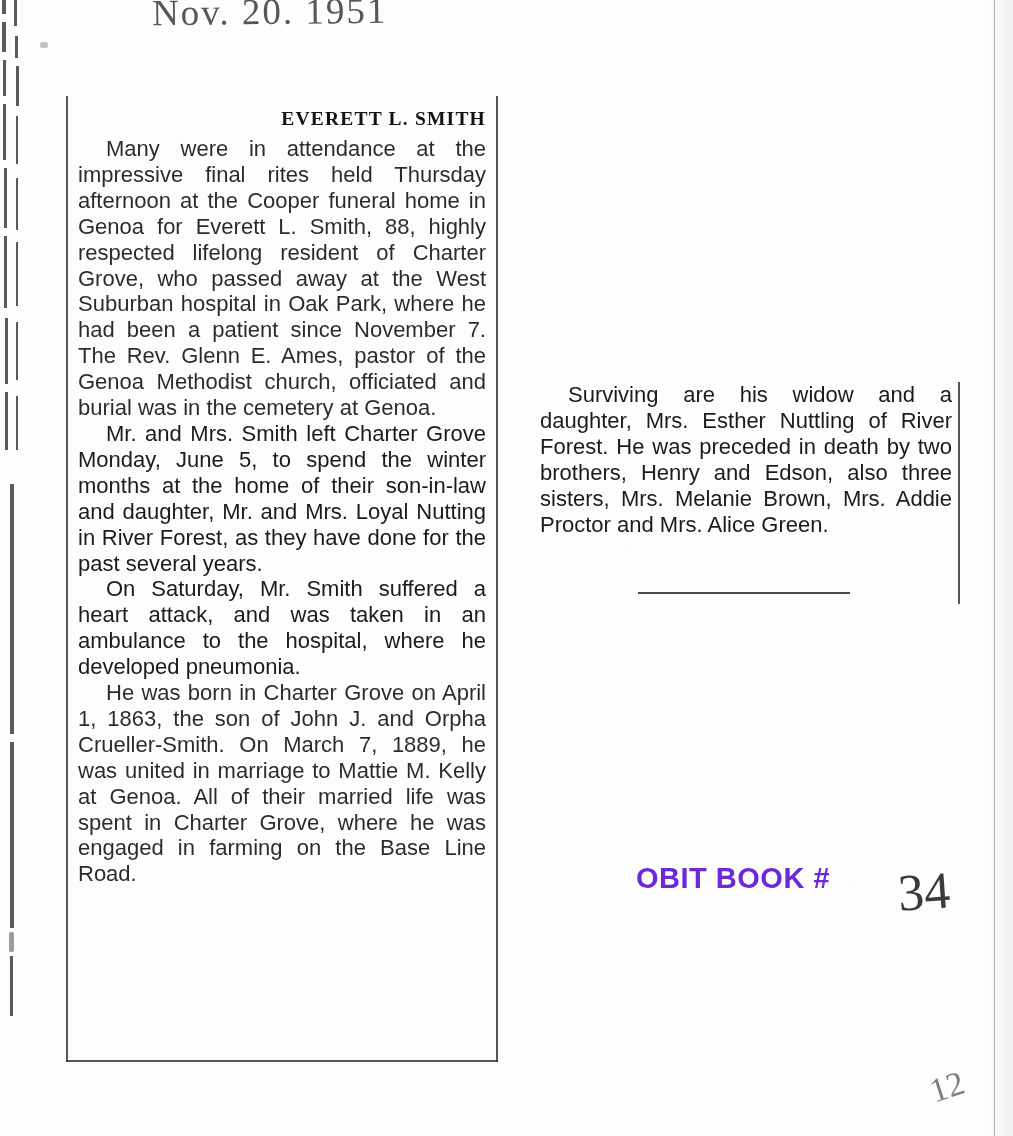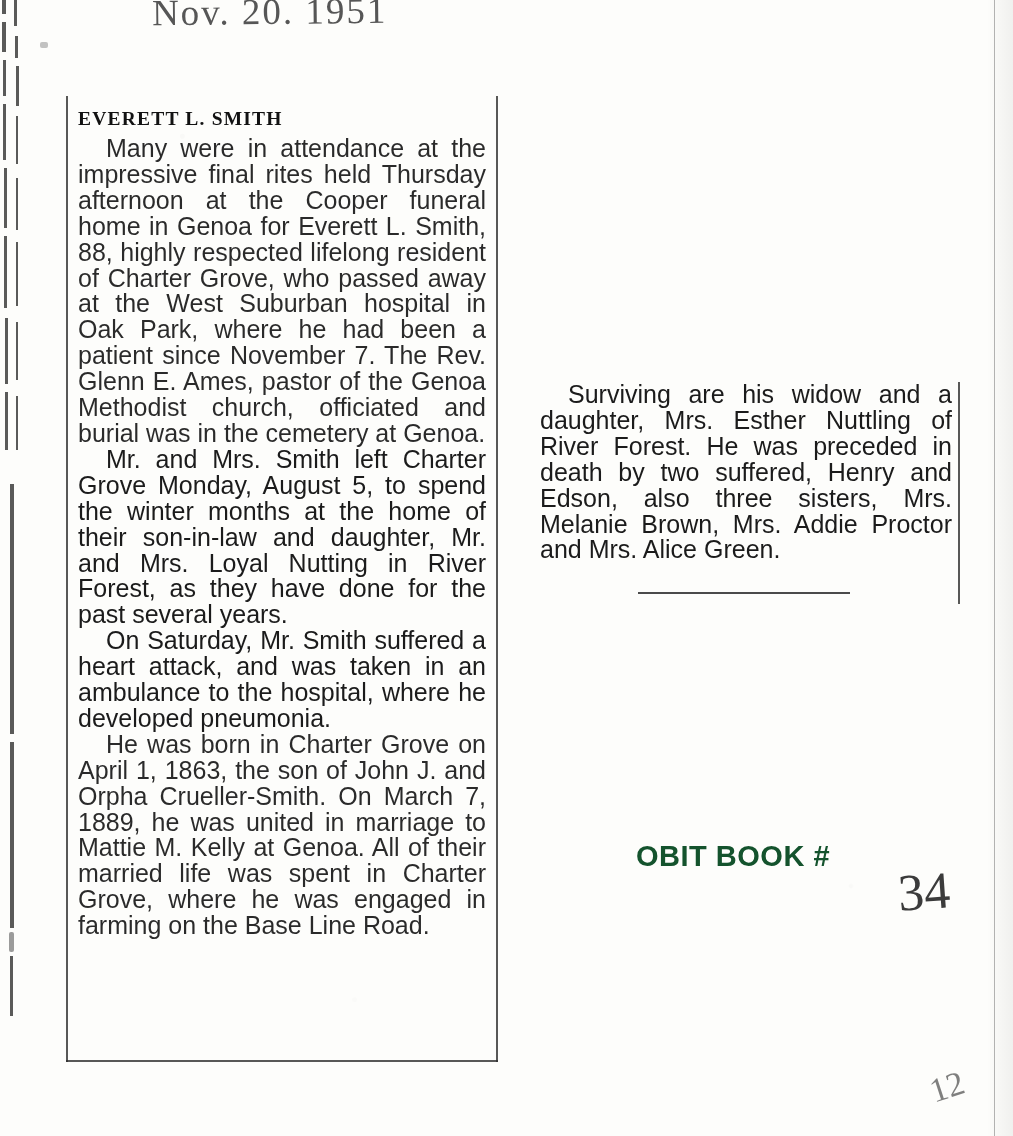--- a/index.html
+++ b/index.html
@@ -108,28 +108,28 @@
     left: 540px;
     top: 382px;
     width: 412px;
   }
 
   .obit-headline {
     font-family: "Liberation Serif", serif;
     font-weight: bold;
     font-size: 19.5px;
     letter-spacing: 1.2px;
-    text-align: left;
+    text-align: right;
     margin: 0 0 6px 0;
     color: #121212;
   }
 
   .para {
     margin: 0 0 0 0;
-    font-size: 25px;
+    font-size: 22px;
     line-height: 25.9px;
     text-align: justify;
     text-justify: inter-word;
     text-indent: 28px;
     color: #1b1b1b;
     -webkit-font-smoothing: none;
   }
   .para + .para { margin-top: 0; }
 
   
@@ -143,26 +143,26 @@
     width: 212px;
     height: 2px;
     background: #2b2b2b;
     opacity: .85;
   }
 
   
   .obit-stamp {
     position: absolute;
     left: 636px;
-    top: 840px;
+    top: 862px;
     font-family: "Liberation Sans", sans-serif;
     font-weight: bold;
     font-size: 29px;
     letter-spacing: 0.5px;
-    color: #14532d;
+    color: #6d28d9;
     white-space: nowrap;
   }
   .stamp-number {
     position: absolute;
     left: 898px;
     top: 862px;
     font-family: "Liberation Serif", serif;
     font-size: 52px;
     color: #3b3b3b;
     transform: rotate(-4deg);
@@ -214,29 +214,29 @@
   <div class="rule" style="left:66px;  top:96px;  width:2px; height:966px;"></div>
   <div class="rule" style="left:496px; top:96px;  width:2px; height:966px;"></div>
   <div class="rule" style="left:958px; top:382px; width:2px; height:222px;"></div>
   <div class="rule" style="left:66px;  top:1060px; width:432px; height:2px;"></div>
 
   <div class="clip col-left">
     <h1 class="obit-headline">EVERETT L. SMITH</h1>
 
     <p class="para faded">Many were in attendance at the impressive final rites held Thursday afternoon at the Cooper funeral home in Genoa for Everett L. Smith, 88, highly respected lifelong resident of Charter Grove, who passed away at the West Suburban hospital in Oak Park, where he had been a patient since November 7. The Rev. Glenn E. Ames, pastor of the Genoa Methodist church, officiated and burial was in the cemetery at Genoa.</p>
 
-    <p class="para">Mr. and Mrs. Smith left Charter Grove Monday, August 5, to spend the winter months at the home of their son-in-law and daughter, Mr. and Mrs. Loyal Nutting in River Forest, as they have done for the past several years.</p>
+    <p class="para">Mr. and Mrs. Smith left Charter Grove Monday, June 5, to spend the winter months at the home of their son-in-law and daughter, Mr. and Mrs. Loyal Nutting in River Forest, as they have done for the past several years.</p>
 
     <p class="para">On Saturday, Mr. Smith suffered a heart attack, and was taken in an ambulance to the hospital, where he developed pneumonia.</p>
 
     <p class="para faded">He was born in Charter Grove on April 1, 1863, the son of John J. and Orpha Crueller-Smith. On March 7, 1889, he was united in marriage to Mattie M. Kelly at Genoa. All of their married life was spent in Charter Grove, where he was engaged in farming on the Base Line Road.</p>
   </div>
 
   <div class="clip col-right">
-    <p class="para">Surviving are his widow and a daughter, Mrs. Esther Nuttling of River Forest. He was preceded in death by two suffered, Henry and Edson, also three sisters, Mrs. Melanie Brown, Mrs. Addie Proctor and Mrs. Alice Green.</p>
+    <p class="para">Surviving are his widow and a daughter, Mrs. Esther Nuttling of River Forest. He was preceded in death by two brothers, Henry and Edson, also three sisters, Mrs. Melanie Brown, Mrs. Addie Proctor and Mrs. Alice Green.</p>
   </div>
 
   <div class="end-rule"></div>
 
   <div class="obit-stamp">OBIT BOOK #</div>
   <div class="stamp-number">34</div>
   <div class="pencil-mark">12</div>
 
   <div class="scan-edge-right"></div>
   <div class="scan-edge-line"></div>

